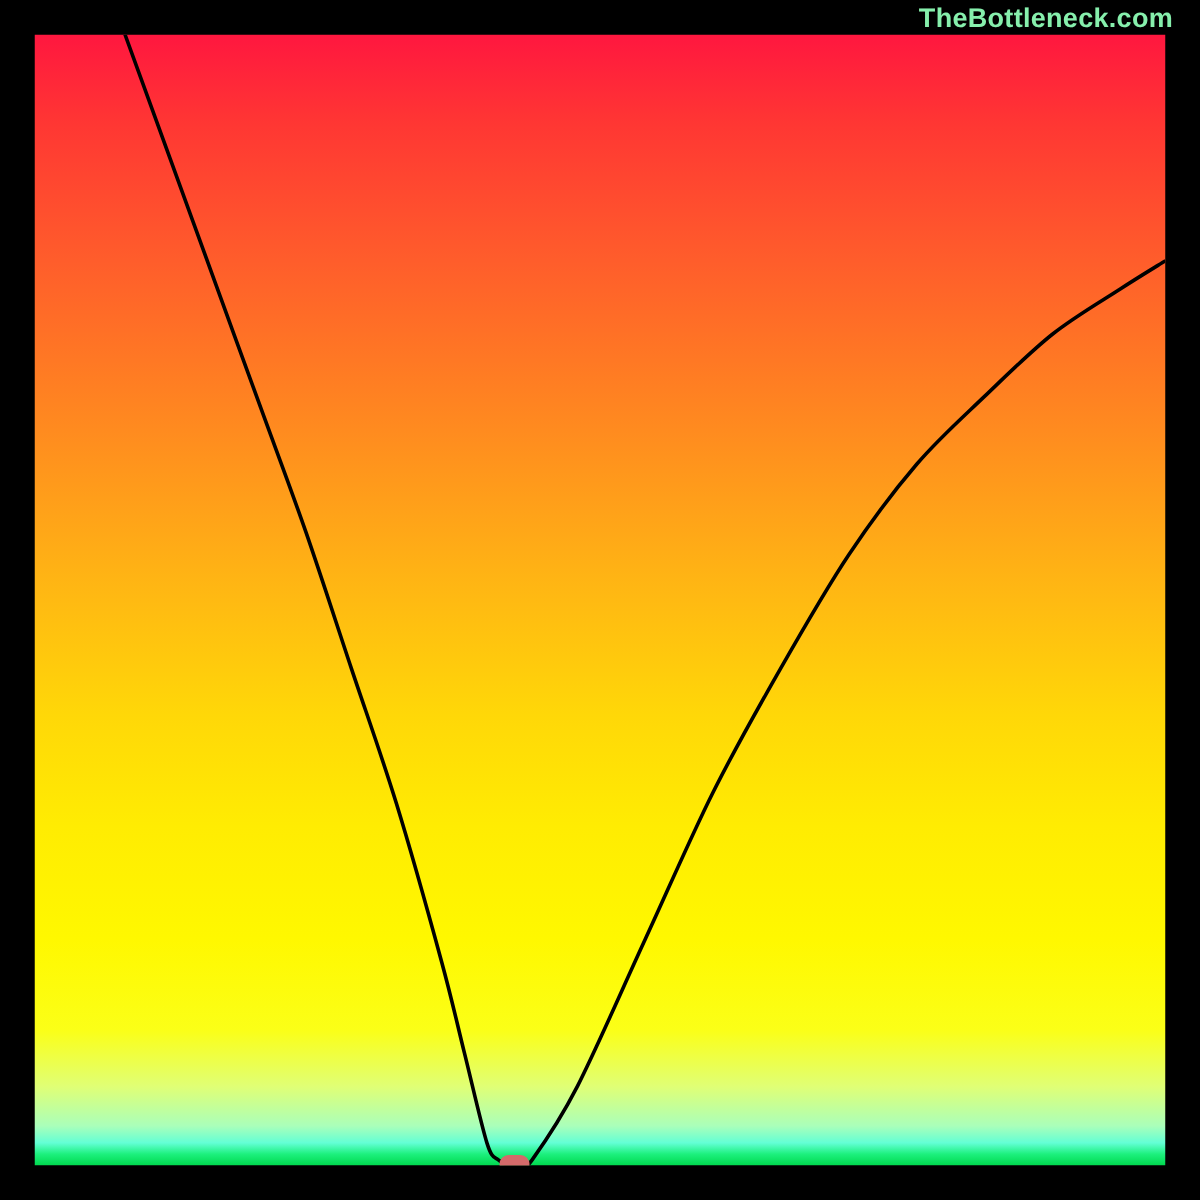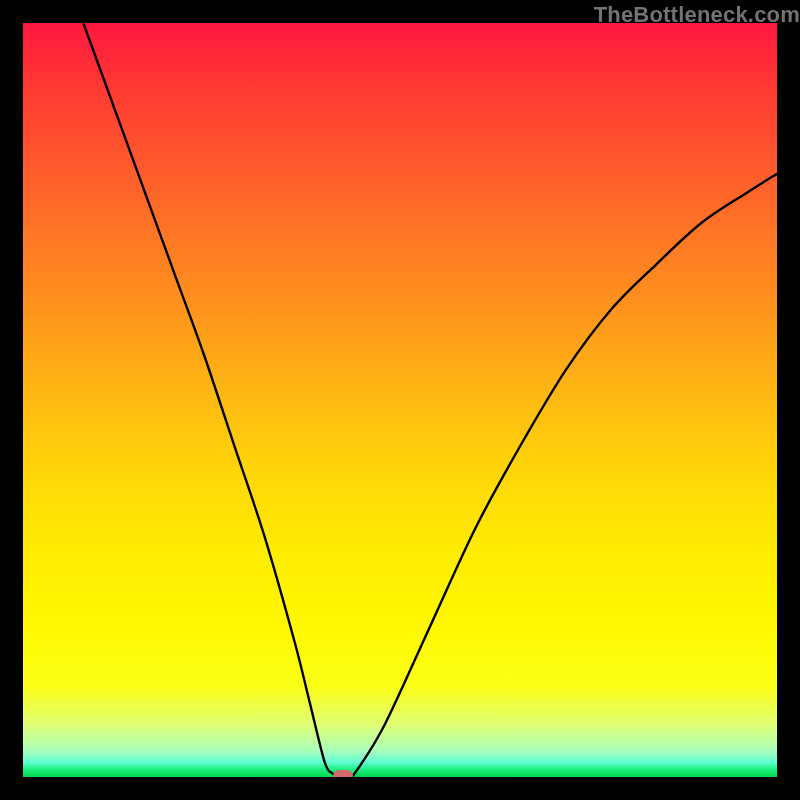--- a/index.html
+++ b/index.html
@@ -13,23 +13,23 @@
   }
   .frame {
     position: relative;
     width: 800px;
     height: 800px;
     background: #000;
   }
   .watermark {
     position: absolute;
     top: 2px;
-    right: 0;
-    color: #737373;
-    font-size: 22px;
+    right: 18px;
+    color: #86efac;
+    font-size: 18px;
     font-weight: bold;
     letter-spacing: 0.2px;
     z-index: 30;
     user-select: none;
   }
   .plot-area {
     position: absolute;
     left: 23px;
     top: 23px;
     width: 754px;

